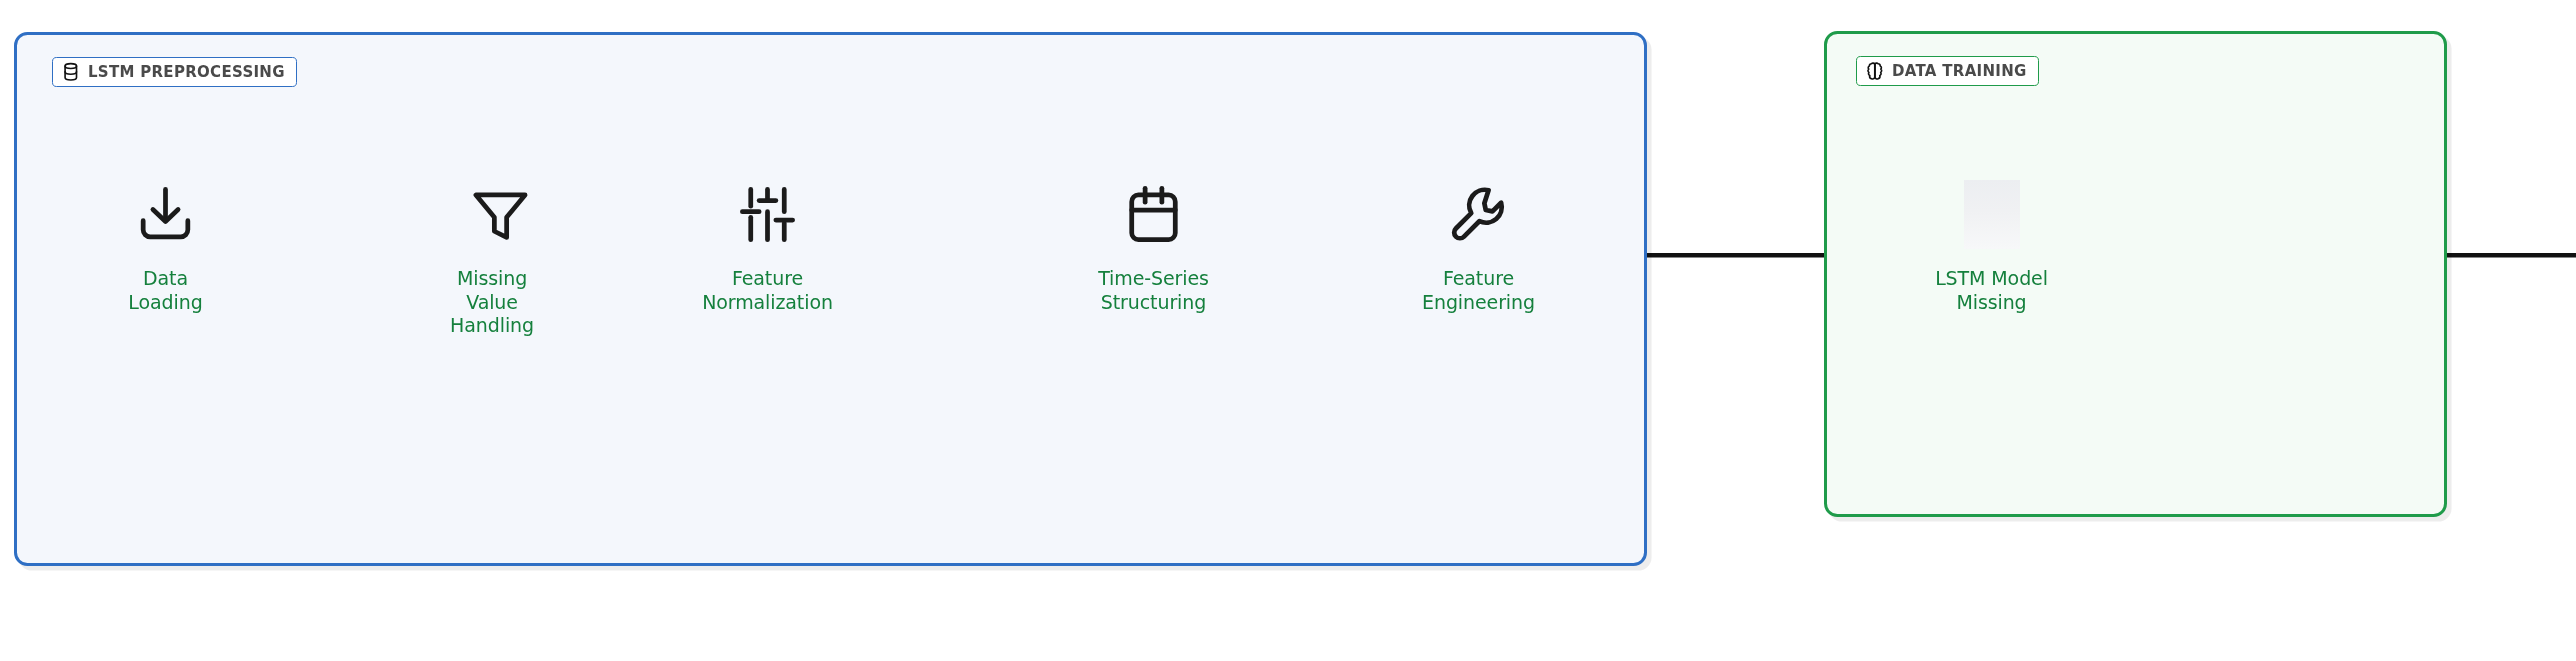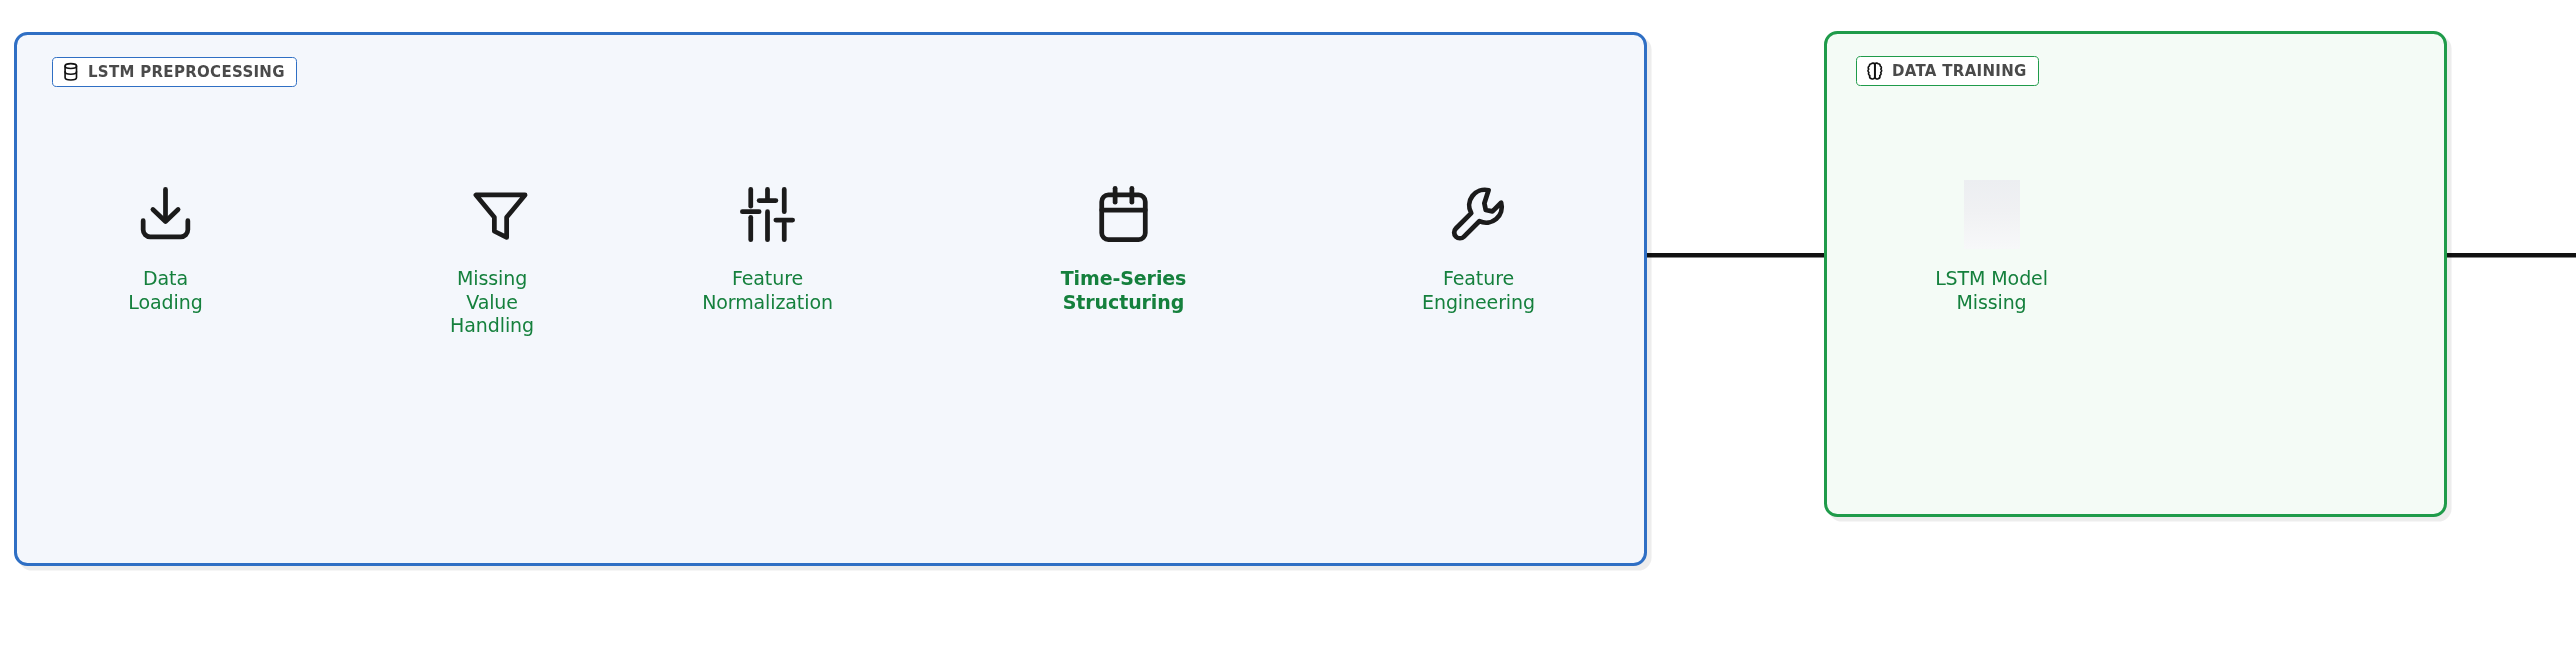--- a/index.html
+++ b/index.html
@@ -128,21 +128,21 @@
           <path d="M9 7h6"></path>
         <path d="M18 3v8"></path>
           <path d="M18 15v6"></path>
           <path d="M15 14h6"></path>
       </svg>
     </span>
     <span class="caption">Feature
 Normalization</span>
   </div>
 
-  <div class="node" style="left:1046px; top:170px;font-weight:bold;">
+  <div class="node" style="left:1076px; top:170px;">
     <span class="glyph">
       <svg viewBox="0 0 24 24" width="67" height="67" fill="none" stroke="#1b1b1b" stroke-width="1.7" stroke-linecap="round" stroke-linejoin="round">
         <rect x="4.2" y="5" width="15.6" height="16" rx="2.4"></rect>
         <path d="M4.2 10.4h15.6"></path>
           <path d="M9 2.6v5"></path>
           <path d="M15 2.6v5"></path>
       </svg>
     </span>
     <span class="caption">Time-Series
 Structuring</span>

